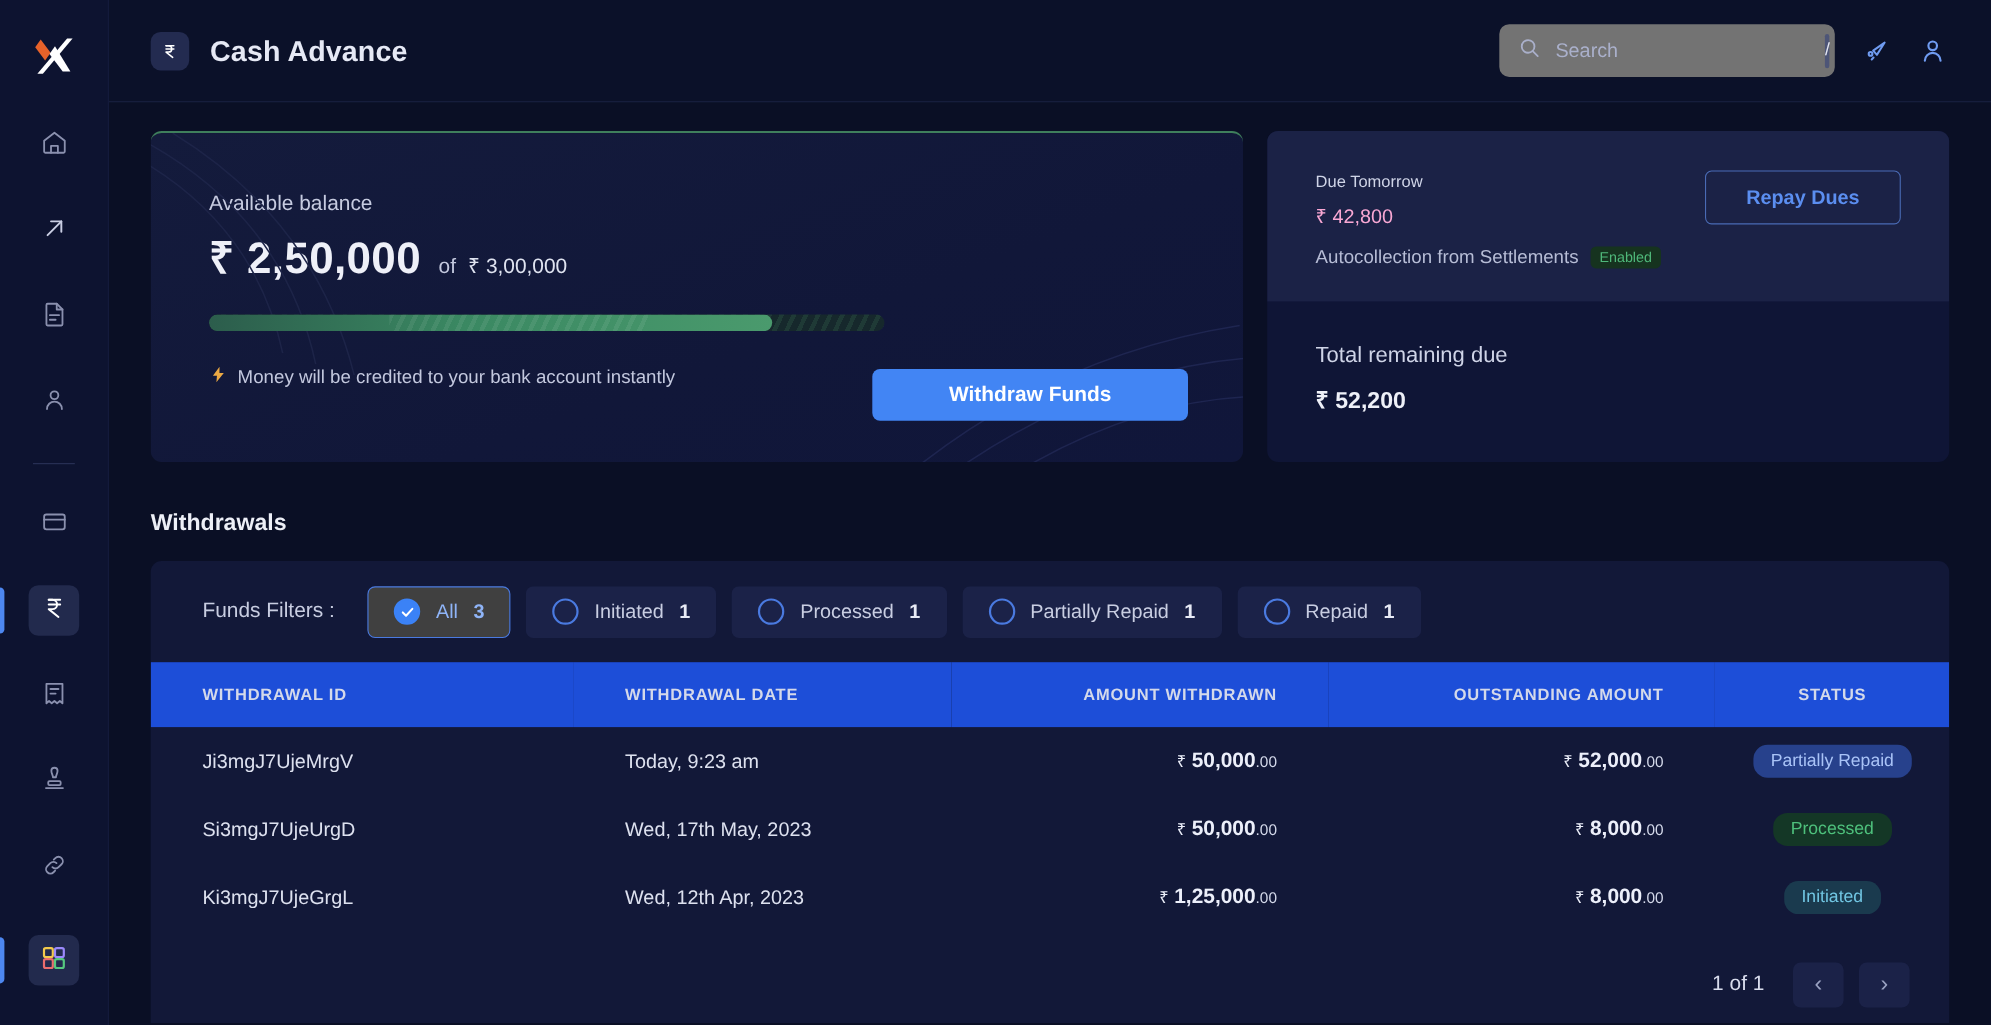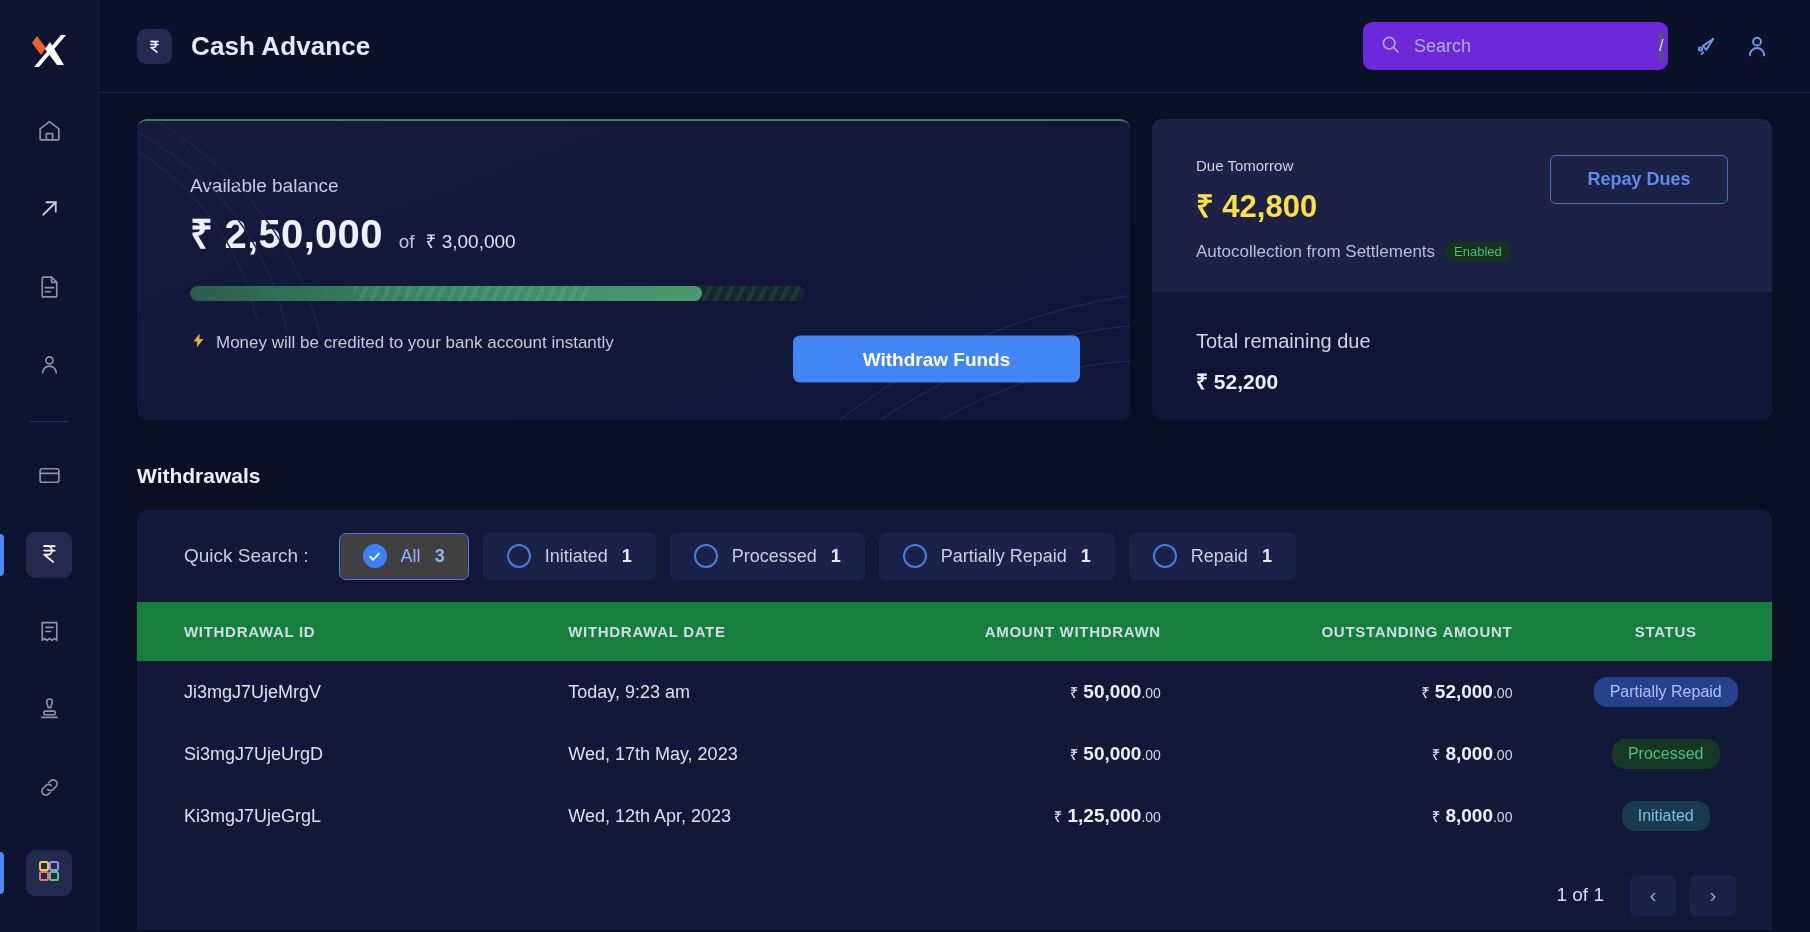--- a/index.html
+++ b/index.html
@@ -45,21 +45,21 @@
     background: #0b1129;
   }
   .title-badge {
     width: 35px; height: 35px; border-radius: 9px; background: #232b50;
     display: flex; align-items: center; justify-content: center;
     color: #e8eaf5; font-size: 17px;
   }
   .page-title { margin-left: 19px; font-size: 26px; font-weight: bold; color: #e6e9f5; letter-spacing: .1px; }
   .topbar-right { margin-left: auto; display: flex; align-items: center; gap: 22px; }
   .search {
-    width: 305px; height: 48px; background: #6d28d9; border-radius: 9px;
+    width: 305px; height: 48px; background: #737373; border-radius: 9px;
     display: flex; align-items: center; padding: 0 9px 0 17px; gap: 13px;
   }
   .search-input {
     flex: 1; background: transparent; border: none; outline: none;
     color: #cfd4e6; font-size: 18px; font-family: "Liberation Sans", sans-serif;
   }
   .search-input::placeholder { color: #aab0cb; }
   .slash-key {
     width: 33px; height: 31px; border-radius: 6px; background: #4d5577;
     color: #e4e7f2; font-size: 16px; display: flex; align-items: center; justify-content: center;
@@ -106,21 +106,21 @@
   }
 
   .due-card {
     flex: 1; height: 301px; border-radius: 10px; overflow: hidden;
     display: flex; flex-direction: column; background: #0f1536;
   }
   .due-top {
     background: #1b2246; padding: 38px 44px 30px 44px; position: relative; flex: 0 0 auto;
   }
   .due-label { font-size: 15px; color: #cfd4e7; }
-  .due-amt { font-size: 31px; font-weight: bold; color: #fde047; margin-top: 10px; }
+  .due-amt { font-size: 18px; font-weight: normal; color: #f9a8d4; margin-top: 10px; }
   .due-auto { margin-top: 16px; font-size: 17px; color: #b7bdd6; display: flex; align-items: center; gap: 11px; }
   .enabled-pill {
     font-size: 13px; color: #4fb87a; background: #16331f; border-radius: 5px;
     padding: 3px 8px; line-height: 1.1;
   }
   .repay-btn {
     position: absolute; right: 44px; top: 36px;
     width: 178px; height: 49px; border-radius: 6px;
     background: transparent; border: 1px solid #4a6bb5;
     color: #5b8ef0; font-size: 18px; font-weight: bold; cursor: pointer;
@@ -149,21 +149,21 @@
   .radio.checked {
     background: #3b82f6; border-color: #3b82f6;
     display: flex; align-items: center; justify-content: center;
   }
   .chip-label { font-size: 18px; color: #c9ceE2; }
   .chip.selected .chip-label { color: #8fb4f7; }
   .chip-count { font-size: 18px; font-weight: bold; color: #e7eaf5; }
   .chip.selected .chip-count { color: #8fb4f7; }
 
   table { width: 100%; border-collapse: collapse; table-layout: fixed; }
-  thead tr { background: #15803d; height: 59px; }
+  thead tr { background: #1d4ed8; height: 59px; }
   th {
     font-size: 15px; font-weight: bold; letter-spacing: .7px; color: #d4d9ea;
     text-align: left; padding: 0 0 0 47px;
   }
   th.r { text-align: right; padding: 0 47px 0 0; }
   th.c { text-align: center; padding: 0; }
   tbody tr { height: 62px; }
   td { font-size: 18px; color: #dde1ef; padding: 0 0 0 47px; }
   td.r { text-align: right; padding: 0 47px 0 0; }
   td.c { text-align: center; padding: 0; }
@@ -399,21 +399,21 @@
             <div class="due-rem-amt">₹ 52,200</div>
           </div>
         </div>
       </div>
 
       <div class="section-title">Withdrawals</div>
 
       <div class="table-card">
 
         <div class="filters">
-          <span class="filters-label">Quick Search :</span>
+          <span class="filters-label">Funds Filters :</span>
           <div id="filter-chips" style="display:flex;gap:14px">
               <div class="chip selected">
                 <span class="radio checked">
                   <svg width="13" height="13" viewBox="0 0 24 24" fill="none" stroke="#fff" stroke-width="3.4" stroke-linecap="round" stroke-linejoin="round">
                     <path d="M4 12.5 L9.5 18 L20 6.5"></path>
                   </svg>
                 </span>
                 <span class="chip-label">All</span>
                 <span class="chip-count">3</span>
               </div>

